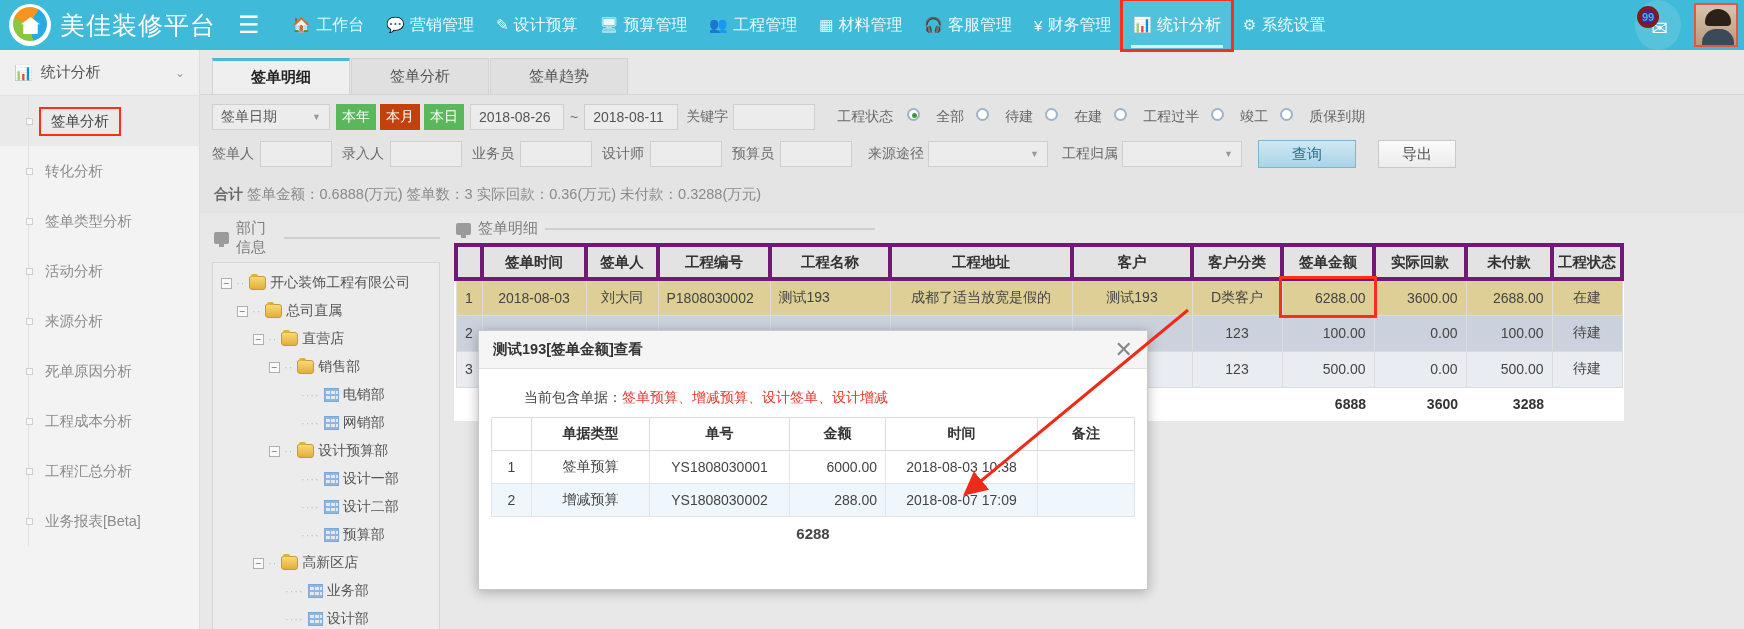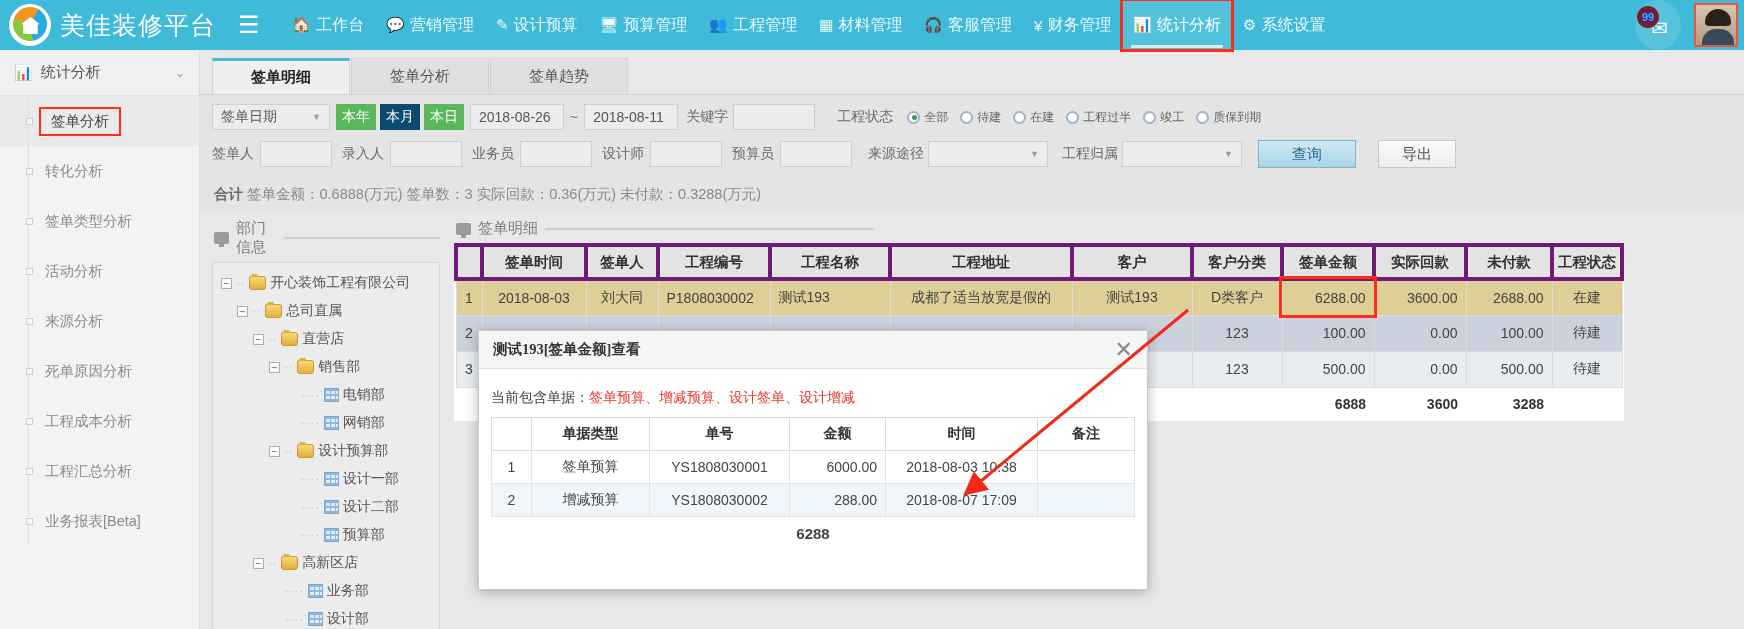--- a/index.html
+++ b/index.html
@@ -114,23 +114,23 @@
     height:26px; background:#ececec; border:1px solid #cfcfcf; color:#555;
     display:flex; align-items:center; padding:0 8px; font-size:14px; white-space:nowrap;
   }
   .inp.sel-like { justify-content:space-between; gap:0; }
   .caret { color:#999; font-size:9px; }
   .pbtn {
     height:26px; min-width:40px; display:flex; align-items:center; justify-content:center;
     color:#fff; font-size:14px; cursor:pointer;
   }
   .pbtn.green { background:#5bb75b; }
-  .pbtn.orange { background:#0c4a6e; }
+  .pbtn.orange { background:#c2410c; }
   .radio-g { display:flex; align-items:center; gap:6px; margin-left:10px; }
-  .rad { display:flex; align-items:center; gap:4px; color:#666; font-size:12px; margin-right:6px; cursor:pointer;}
+  .rad { display:flex; align-items:flex-start; gap:16px; color:#666; font-size:14px; margin-right:6px; cursor:pointer;}
   .circ {
     width:13px;height:13px;border-radius:50%; border:2px solid #9fb3c8; background:#fff; position:relative;
   }
   .circ.on::after{ content:""; position:absolute; left:2.5px; top:2.5px; width:5px;height:5px;border-radius:50%; background:#3c9a3c; }
   .qbtn {
     height:28px; width:98px; display:flex;align-items:center;justify-content:center;
     background:linear-gradient(#cfe8f3,#a9d4e8); border:1px solid #7fb4cd; color:#2a6b8a; font-size:15px; cursor:pointer;
   }
   .ebtn {
     height:28px; width:78px; display:flex;align-items:center;justify-content:center;
@@ -188,24 +188,24 @@
 
   
   #modal {
     position:absolute; left:478px; top:330px; width:670px; height:260px;
     background:#fff; border:1px solid #c9c9c9; box-shadow:0 2px 12px rgba(0,0,0,.28); z-index:40;
   }
   #modal-head {
     height:38px; background:#f5f5f5; border-bottom:1px solid #e2e2e2;
     display:flex; align-items:center; padding:0 14px;
   }
-  #modal-title { font-size:14.5px; color:#333; font-weight:bold;font-family:Liberation Serif, serif; }
+  #modal-title { font-size:14.5px; color:#333; font-weight:bold; }
   #modal-close { margin-left:auto; color:#888; font-size:22px; cursor:pointer; line-height:1; }
   #modal-body { padding:20px 12px 0 12px; }
-  #modal-note { font-size:14px; color:#444; margin-bottom:10px; }
+  #modal-note { font-size:14px; color:#444; margin-bottom:10px;margin-left:33px; }
   #modal-note .red { color:#e8342a; }
   #dtable { width:100%; border-collapse:collapse; font-size:14px; table-layout:fixed; }
   #dtable th { border:1px solid #dcdcdc; height:33px; font-weight:bold; color:#333; background:#fff; }
   #dtable td { border:1px solid #e4e4e4; height:33px; padding:0 8px; color:#444; }
   #dtable tr.zebra td { background:#eff6fc; }
   #dtable tr.total td { border:none; text-align:center; font-weight:bold; height:34px; font-size:15px; }
 
   
   #arrow { position:absolute; left:940px; top:300px; width:250px; height:220px; pointer-events:none; z-index:45; }
 </style>

